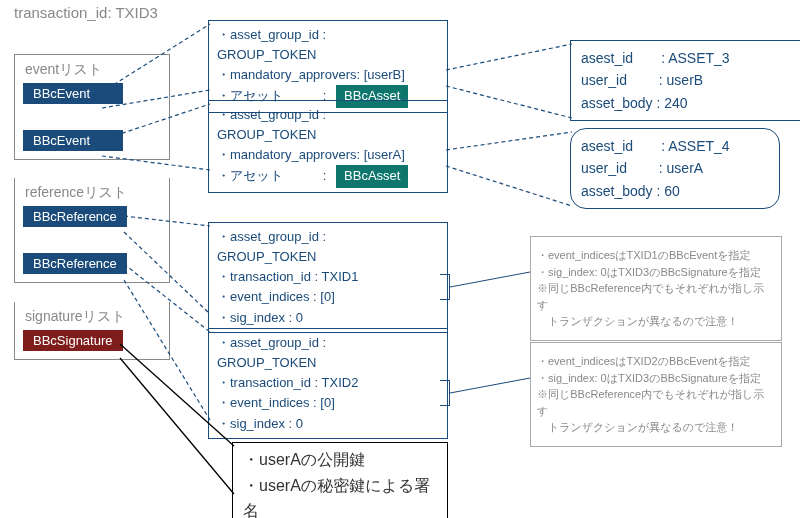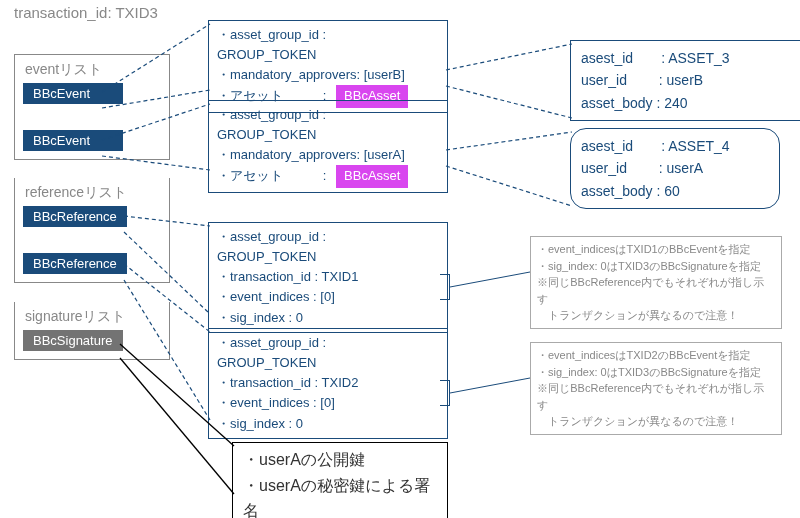--- a/index.html
+++ b/index.html
@@ -34,50 +34,50 @@
     padding: 0 6px 8px 8px;
   }
   .tag {
     display: inline-block;
     color: #fff;
     padding: 3px 10px;
     font-size: 13px;
     min-width: 100px;
   }
   .tag-navy { background: #1a4b7a; }
-  .tag-black { background: #737373; }
+  .tag-black { background: #7f1d1d; }
   
   .detail {
     border: 1.5px solid #1a4b7a;
     padding: 4px 20px 4px 8px;
     line-height: 1.55;
   }
   .asset-box {
     border: 1.5px solid #1a4b7a;
     padding: 6px 10px;
     line-height: 1.6;
     font-size: 14px;
   }
   .note-box {
     border: 1px solid #aaa;
     color: #888;
-    padding: 4px 6px;
+    padding: 10px 6px;
     font-size: 11px;
     line-height: 1.5;
   }
   .sig-box {
     border: 1.5px solid #000;
     padding: 4px 10px 6px 10px;
     line-height: 1.6;
     font-size: 16px;
     color: #333;
   }
   .inline-tag {
     display: inline-block;
-    background: #d946ef;
+    background: #0f766e;
     color: #fff;
     padding: 1px 8px;
     margin-left: 6px;
   }
   svg.connectors {
     position: absolute;
     left: 0; top: 0;
     width: 800px; height: 518px;
     pointer-events: none;
   }

